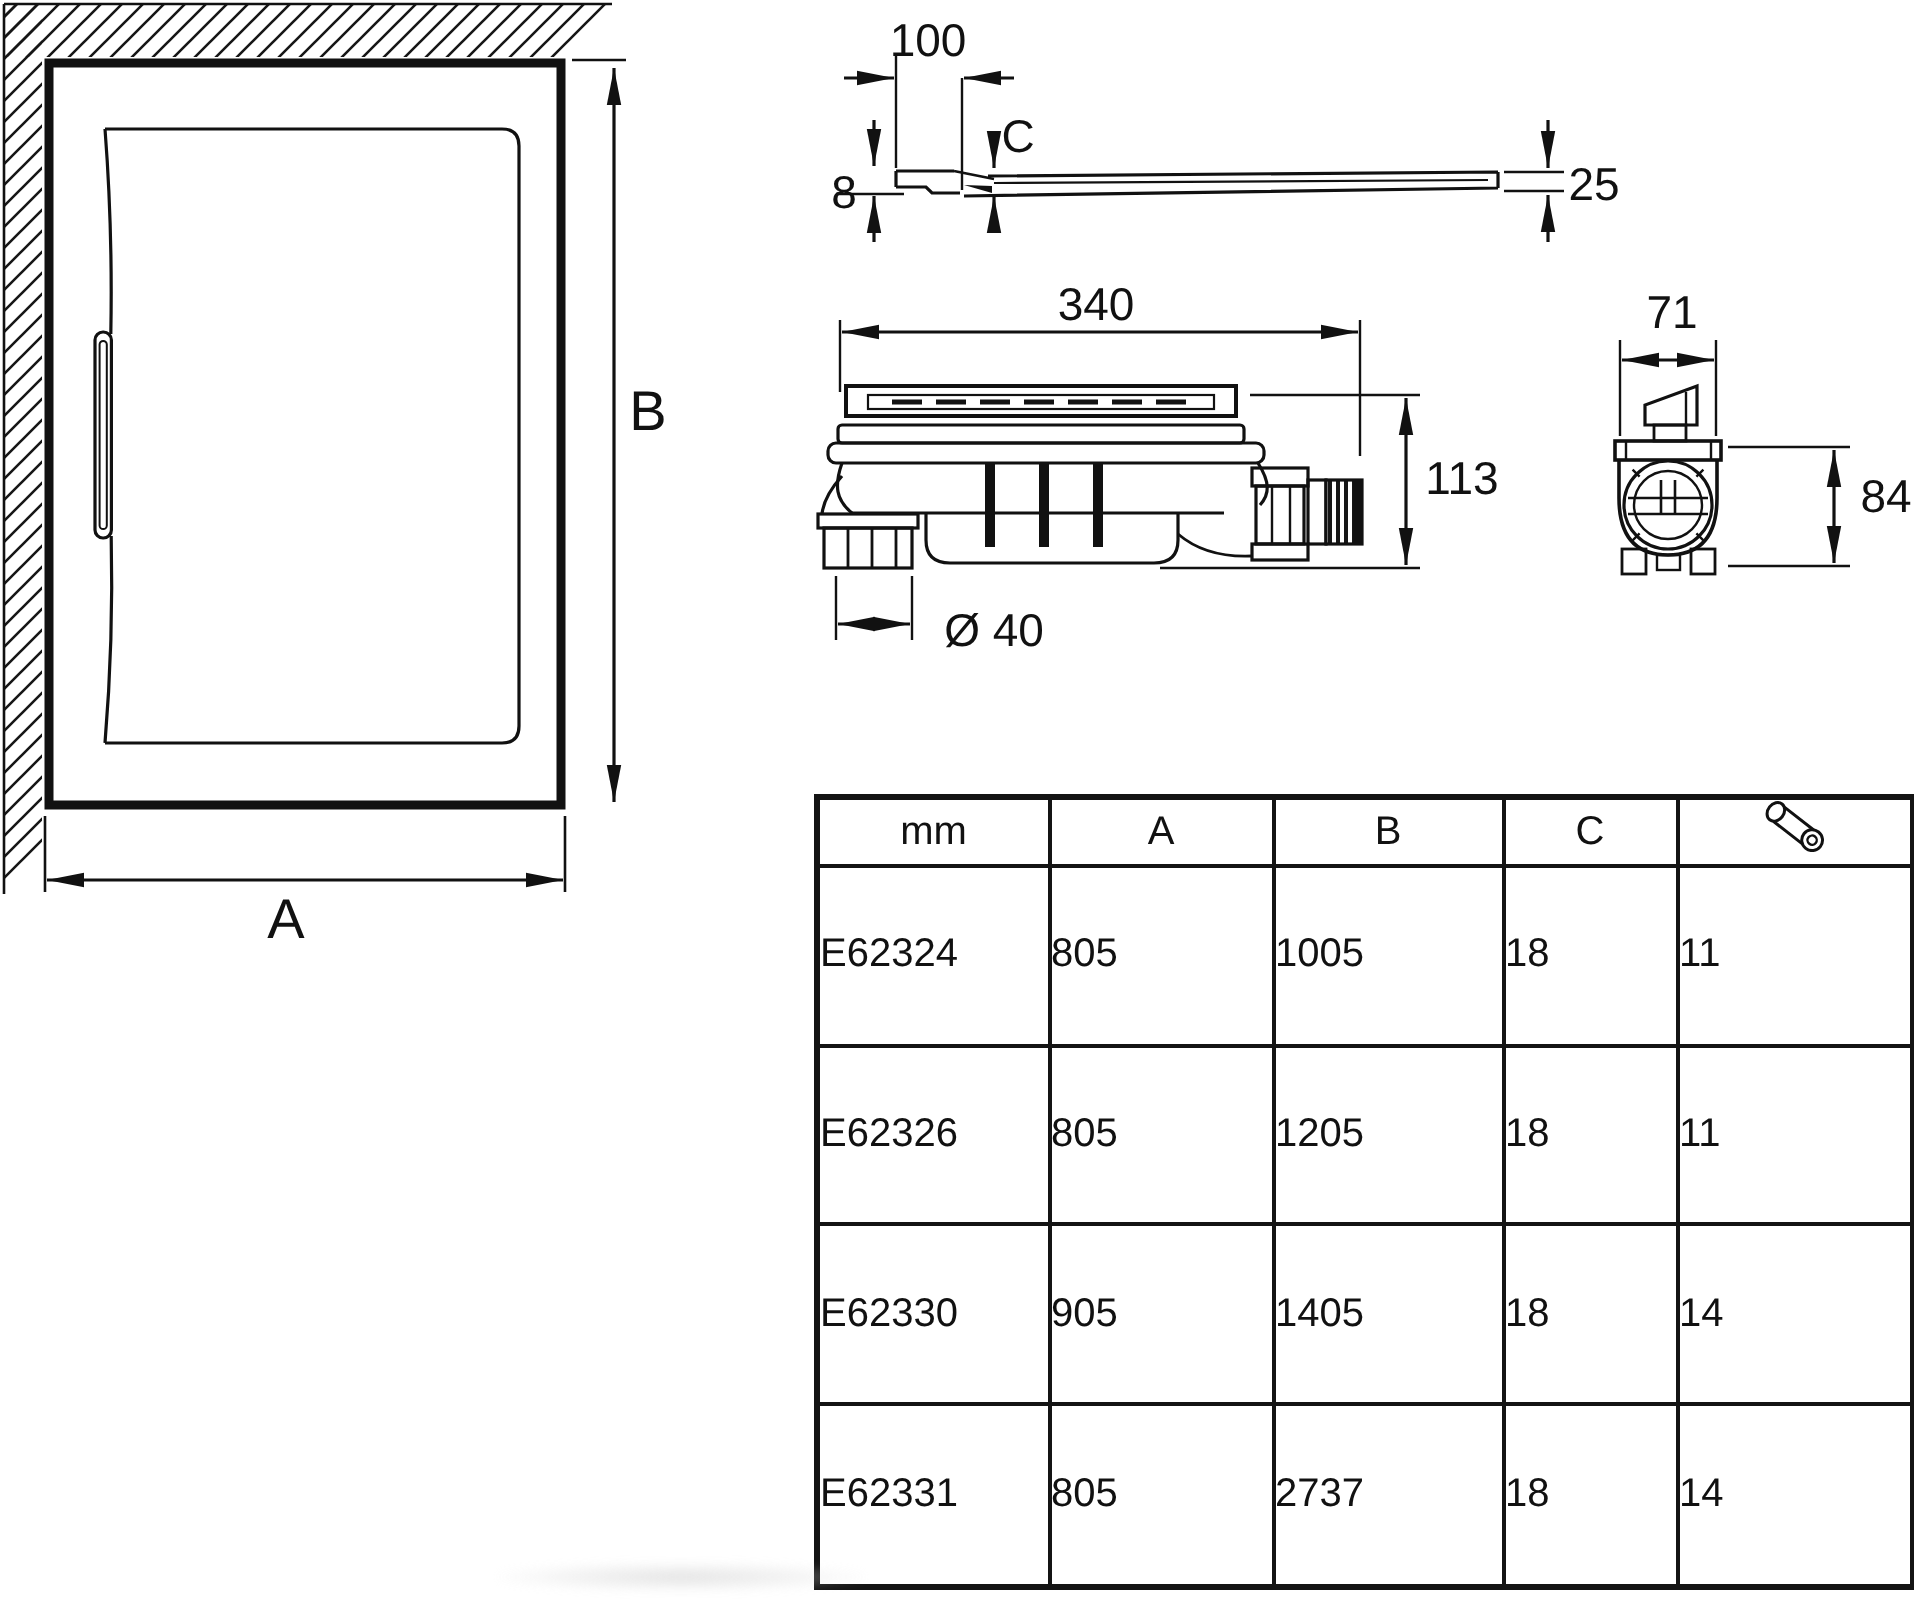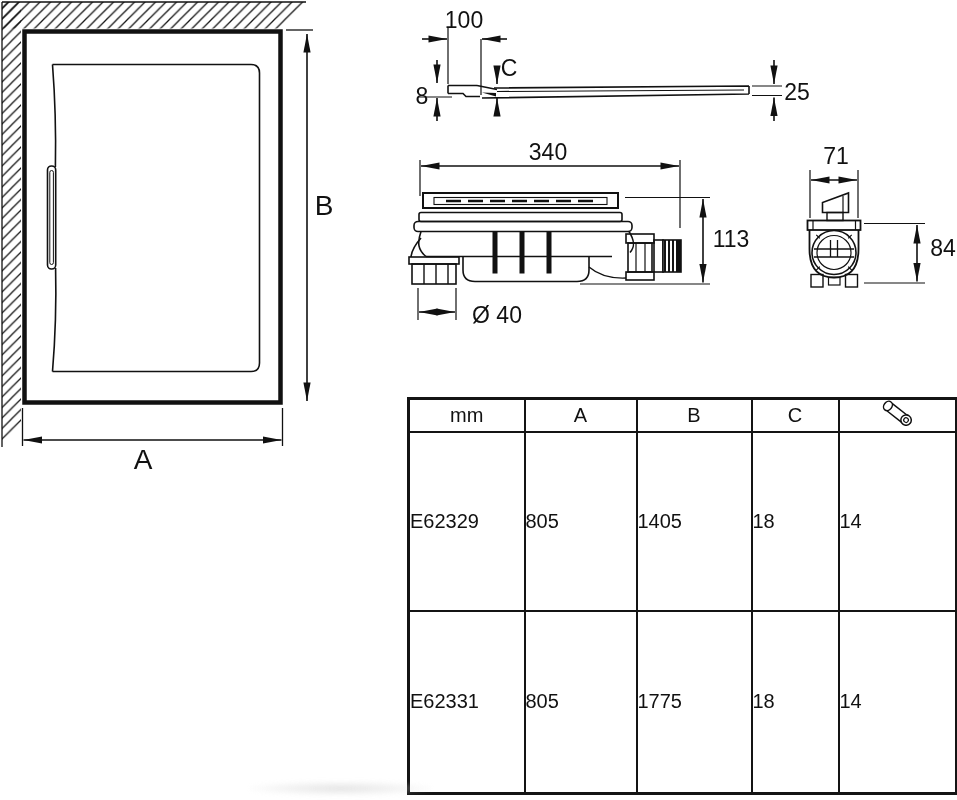--- a/index.html
+++ b/index.html
@@ -216,30 +216,44 @@
                 <ellipse cx="7.5" cy="13" rx="4" ry="5"></ellipse>
                 <circle cx="30.5" cy="13" r="5.2"></circle>
                 <circle cx="30.5" cy="13" r="2.3" stroke-width="1.2"></circle>
               </g>
             </svg>
           </th>
         </tr>
       </thead>
       <tbody>
           <tr>
-            <td>E62329</td>
+            <td>E62324</td>
             <td>805</td>
+            <td>1005</td>
+            <td>18</td>
+            <td>11</td>
+          </tr>
+          <tr>
+            <td>E62326</td>
+            <td>805</td>
+            <td>1205</td>
+            <td>18</td>
+            <td>11</td>
+          </tr>
+          <tr>
+            <td>E62330</td>
+            <td>905</td>
             <td>1405</td>
             <td>18</td>
             <td>14</td>
           </tr>
           <tr>
             <td>E62331</td>
             <td>805</td>
-            <td>1775</td>
+            <td>2737</td>
             <td>18</td>
             <td>14</td>
           </tr>
         </tbody>
     </table>
   </div>
 
   <div class="smudge"></div>
 </div>
 

